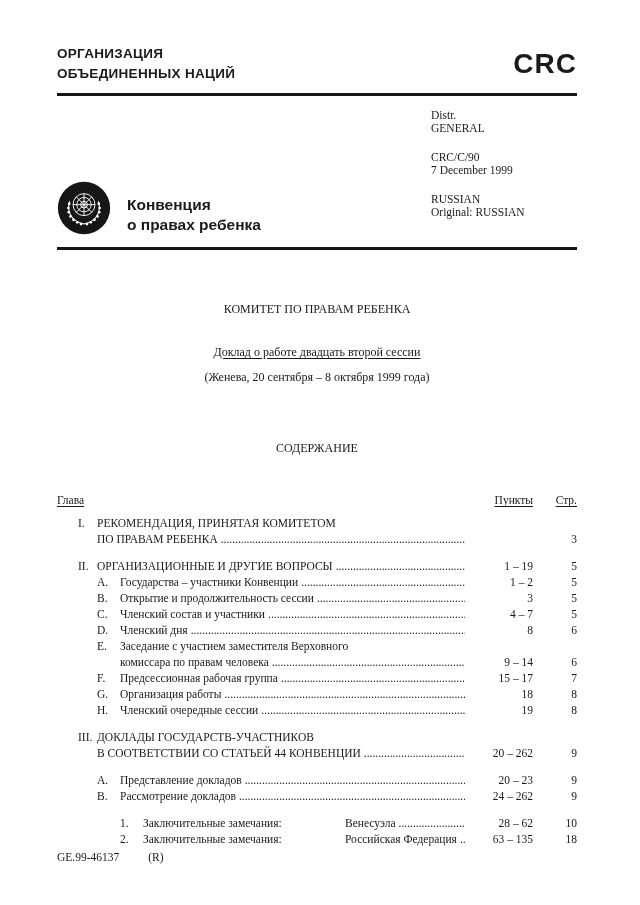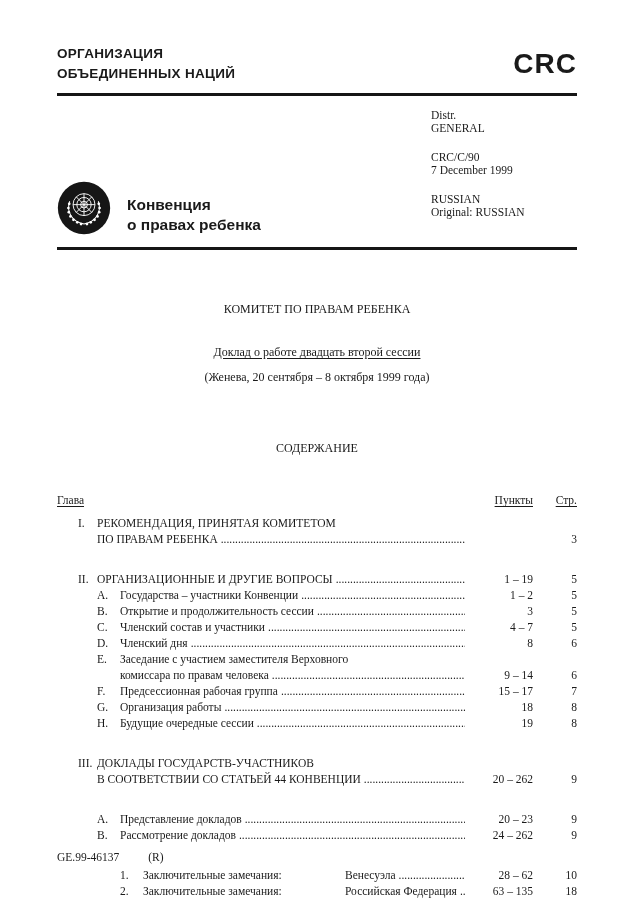--- a/index.html
+++ b/index.html
@@ -44,21 +44,21 @@
 
   
   .toc { margin-top:38px; font-size:11.5px; }
   .toc-head { display:flex; }
   .toc-head .chapter { flex:1; text-decoration:underline; text-underline-offset:2px; }
   .toc-head .paras-h { width:64px; text-align:right; text-decoration:underline; text-underline-offset:2px; flex:none; }
   .toc-head .page-h { width:44px; text-align:right; text-decoration:underline; text-underline-offset:2px; flex:none; }
 
   .toc-rows { margin-top:9px; }
   .toc-row { display:flex; line-height:16px; }
-  .toc-row.gap { margin-top:24px; }
+  .toc-row.gap { margin-top:11px; }
   .toc-row .num { flex:none; align-self:flex-start; }
   .toc-row.lv1 .num { width:19px; margin-left:21px; }
   .toc-row.lv2 .num { width:23px; margin-left:40px; }
   .toc-row.lv3 .num { width:23px; margin-left:63px; }
   .rowbody { flex:1; min-width:0; }
   .pre-line { white-space:nowrap; }
   .last-line { display:flex; }
   .last-line .txt { white-space:pre; flex:none; }
   .last-line.has-sub .txt { width:202px; }
   .last-line .subtxt { white-space:pre; flex:none; }
@@ -254,21 +254,21 @@
                 <span class="dots"></span>
               </div>
             </div>
             <span class="pr">18</span>
             <span class="pg">8</span>
           </div>
           <div class="toc-row lv2">
             <span class="num">H.</span>
             <div class="rowbody">
               <div class="last-line">
-                <span class="txt">Будущие очередные сессии</span>
+                <span class="txt">Членский очередные сессии</span>
                 <span class="dots"></span>
               </div>
             </div>
             <span class="pr">19</span>
             <span class="pg">8</span>
           </div>
           <div class="toc-row lv1 gap">
             <span class="num">III.</span>
             <div class="rowbody">
               <div class="pre-line">ДОКЛАДЫ ГОСУДАРСТВ-УЧАСТНИКОВ</div>

